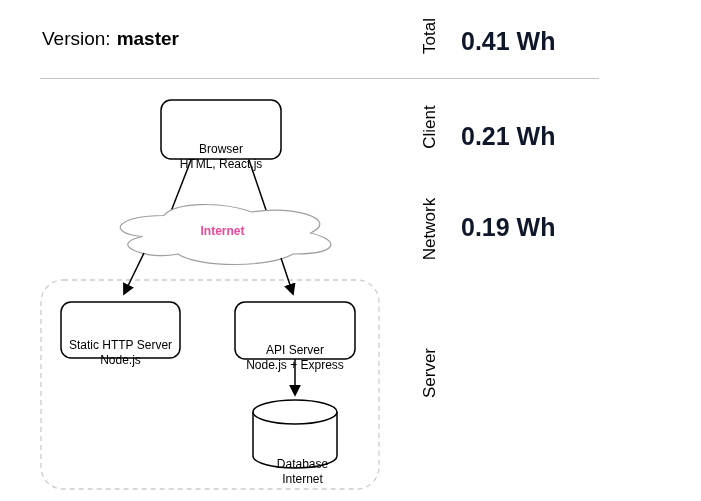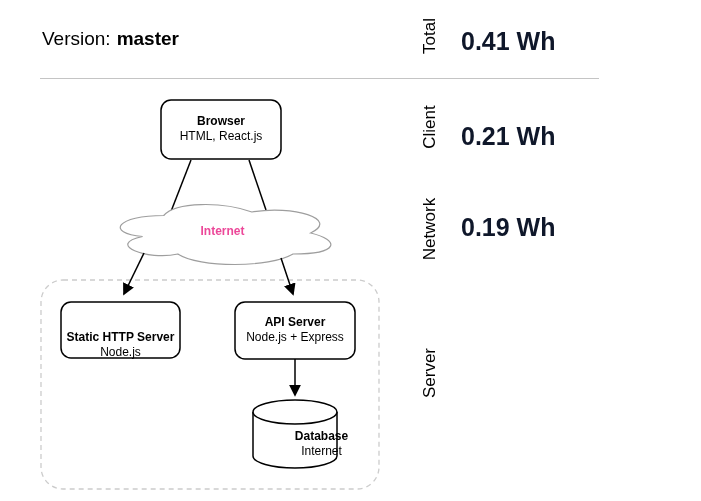--- a/index.html
+++ b/index.html
@@ -56,21 +56,21 @@
     width: 701px;
     height: 501px;
   }
   .node-label {
     position: absolute;
     text-align: center;
     font-size: 12px;
     line-height: 15px;
     color: #000000;
   }
-  .node-label .node-title { font-weight: 700; display: block; }
+  .node-label .node-title { font-weight: 400; display: block; margin-top: 28px; }
   .node-label .node-subtitle { font-weight: 400; display: block; }
   .cloud-label {
     position: absolute;
     left: 105px;
     top: 224px;
     width: 235px;
     text-align: center;
     font-size: 12px;
     font-weight: 700;
     color: #ec4899;
@@ -132,28 +132,28 @@
     <ellipse cx="295" cy="412" rx="42" ry="12" fill="#ffffff" stroke="#000000" stroke-width="1.5"></ellipse>
   </svg>
 
   <div class="node-label" style="left:161px; top:114px; width:120px;">
     <span class="node-title">Browser</span>
     <span class="node-subtitle">HTML, React.js</span>
   </div>
 
   <div class="cloud-label">Internet</div>
 
-  <div class="node-label" style="left:61px; top:330px; width:119px;">
+  <div class="node-label" style="left:61px; top:310px; width:119px;">
     <span class="node-title">Static HTTP Server</span>
     <span class="node-subtitle">Node.js</span>
   </div>
 
   <div class="node-label" style="left:235px; top:315px; width:120px;">
     <span class="node-title">API Server</span>
     <span class="node-subtitle">Node.js + Express</span>
   </div>
 
-  <div class="node-label" style="left:263px; top:429px; width:100px;padding-left:17px;">
+  <div class="node-label" style="left:244px; top:429px; width:100px;padding-left:17px;">
     <span class="node-title">Database</span>
     <span class="node-subtitle">Internet</span>
   </div>
 
 </div>
 
 </body></html>

